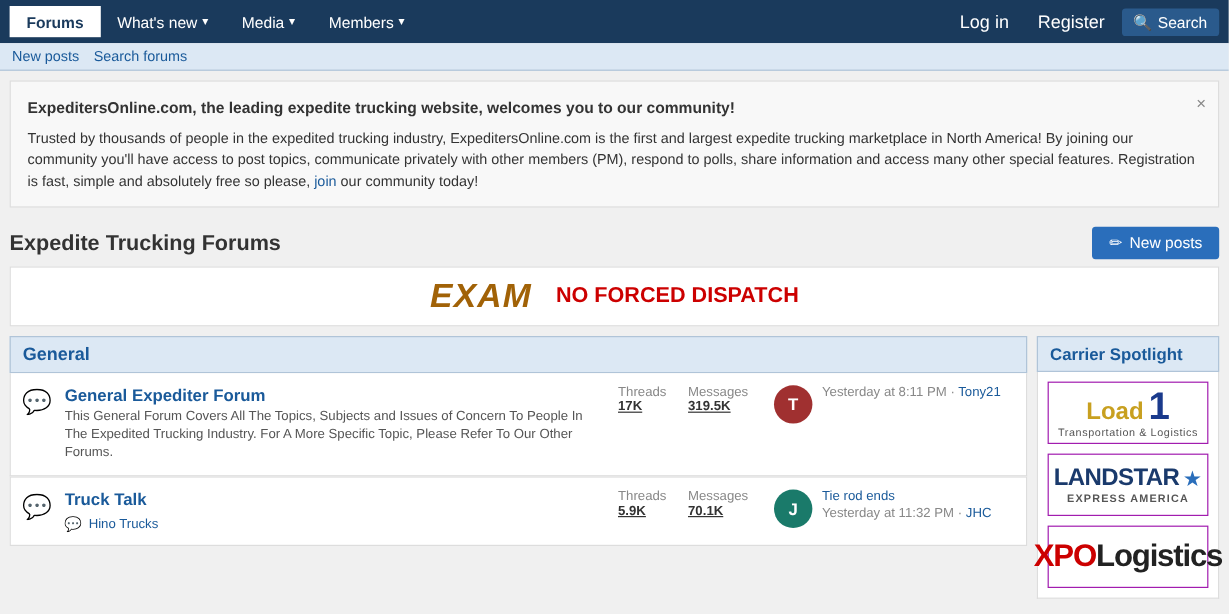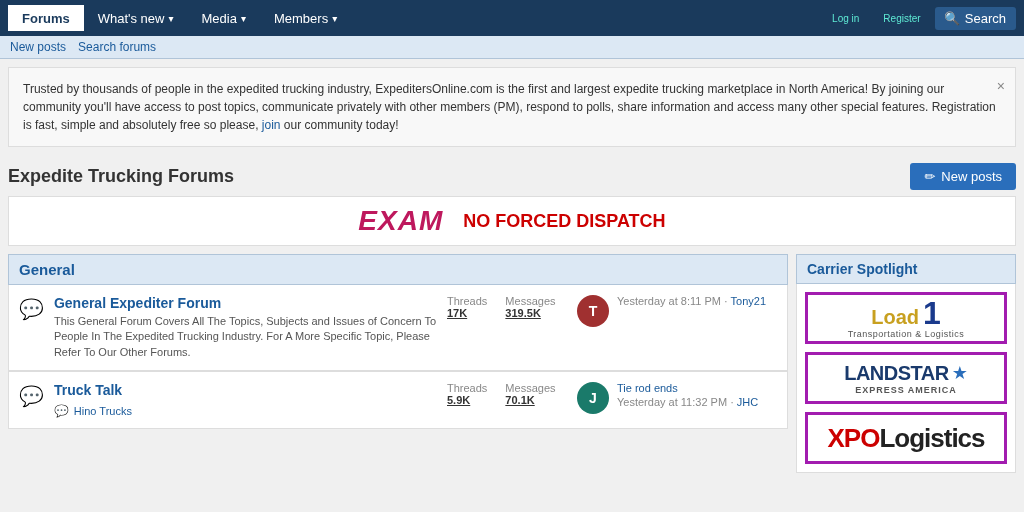--- a/index.html
+++ b/index.html
@@ -5,48 +5,48 @@
     * { box-sizing: border-box; margin: 0; padding: 0; }
     body { font-family: Arial, sans-serif; font-size: 13px; background: #f0f0f0; color: #333; width: 1024px; }
 
     
     .top-nav { background: #1a3a5c; display: flex; align-items: center; height: 36px; padding: 0 8px; }
     .nav-tab { color: #fff; padding: 0 14px; height: 26px; display: flex; align-items: center; font-size: 13px; cursor: pointer; }
     .nav-tab.active { background: #fff; color: #1a3a5c; font-weight: bold; }
     .nav-tab .arrow { font-size: 10px; margin-left: 4px; }
     .nav-spacer { flex: 1; }
     .nav-right { display: flex; align-items: center; gap: 4px; }
-    .nav-btn { color: #5eead4; font-size: 10px; padding: 0 10px; cursor: pointer; }
+    .nav-btn { color: #ffffff; font-size: 15px; padding: 0 10px; cursor: pointer; }
     .search-btn { background: #2a5a8c; color: #fff; border-radius: 3px; padding: 4px 10px; display: flex; align-items: center; gap: 4px; cursor: pointer; font-size: 13px; }
 
     
     .sub-bar { background: #dce8f4; padding: 4px 10px; display: flex; gap: 12px; border-bottom: 1px solid #b0c4d8; }
     .sub-link { color: #1a5a9a; font-size: 12px; cursor: pointer; text-decoration: none; }
 
     
     .welcome-box { background: #f8f8f8; border: 1px solid #ddd; margin: 8px; padding: 12px 14px; position: relative; font-size: 12px; line-height: 1.5; }
     .welcome-box .title { font-weight: bold; font-size: 13px; margin-bottom: 6px; }
     .welcome-box .close { position: absolute; top: 8px; right: 10px; cursor: pointer; color: #888; font-size: 14px; }
     .welcome-box a { color: #1a5a9a; }
 
     
     .page-header { display: flex; align-items: center; padding: 8px 8px 6px 8px; }
     .page-title { font-size: 18px; font-weight: bold; color: #333; flex: 1; }
     .new-posts-btn { background: #2a6ebb; color: #fff; border: none; border-radius: 3px; padding: 6px 14px; font-size: 13px; cursor: pointer; display: flex; align-items: center; gap: 6px; }
 
     
     .banner { background: #fff; border: 1px solid #ddd; margin: 0 8px 8px 8px; padding: 8px; text-align: center; display: flex; align-items: center; justify-content: center; gap: 20px; height: 50px; }
-    .banner-exam { font-size: 28px; font-weight: 900; color: #be185d; font-style: italic; letter-spacing: 1px; }
+    .banner-exam { font-size: 28px; font-weight: 900; color: #a16207; font-style: italic; letter-spacing: 1px; }
     .banner-text { font-size: 18px; font-weight: 700; color: #333; }
     .banner-text span { color: #cc0000; }
 
     
     .main-layout { display: flex; gap: 8px; padding: 0 8px 8px 8px; border-radius: 25px; }
     .left-col { flex: 1; }
-    .right-col { width: 220px; }
+    .right-col { width: 152px; }
 
     
     .section-header { background: #dce8f4; border: 1px solid #b0c4d8; padding: 6px 10px; font-size: 15px; color: #1a5a9a; font-weight: bold; margin-bottom: 0; }
     .forum-card { background: #fff; border: 1px solid #ddd; border-top: none; padding: 10px; }
     .forum-card + .forum-card { border-top: none; }
 
     .forum-row { display: flex; align-items: flex-start; gap: 10px; }
     .forum-icon { color: #c8a96e; font-size: 20px; margin-top: 2px; min-width: 24px; }
     .forum-body { flex: 1; }
     .forum-name { color: #1a5a9a; font-weight: bold; font-size: 14px; cursor: pointer; margin-bottom: 3px; }
@@ -64,21 +64,21 @@
     .latest-user { color: #1a5a9a; cursor: pointer; }
 
     
     .sub-forum { display: flex; align-items: center; gap: 5px; margin-top: 6px; }
     .sub-forum-link { color: #1a5a9a; font-size: 11px; cursor: pointer; }
     .sub-forum-icon { color: #c8a96e; font-size: 12px; }
 
     
     .carrier-header { background: #dce8f4; border: 1px solid #b0c4d8; padding: 6px 10px; font-size: 14px; color: #1a5a9a; font-weight: bold; }
     .carrier-box { background: #fff; border: 1px solid #ddd; border-top: none; padding: 8px; display: flex; flex-direction: column; gap: 8px; }
-    .carrier-logo { border: 3px solid #a21caf; padding: 6px; display: flex; align-items: center; justify-content: center; height: 52px; }
+    .carrier-logo { border: 1px solid #a21caf; padding: 6px; display: flex; align-items: center; justify-content: center; height: 52px; }
     .load-one { display: flex; flex-direction: column; align-items: center; }
     .landstar-logo { display: flex; flex-direction: column; align-items: center; }
     .landstar-top { display: flex; align-items: center; gap: 3px; }
     .landstar-name { font-size: 20px; font-weight: 900; color: #1a3a6c; letter-spacing: -0.5px; }
     .landstar-star { color: #2a6ebb; font-size: 18px; }
     .landstar-sub { font-size: 9px; color: #555; letter-spacing: 1px; font-weight: bold; }
     .xpo-logo { font-size: 26px; font-weight: 900; letter-spacing: -1px; }
     .xpo-red { color: #cc0000; }
     .xpo-dark { color: #222; }
   </style>
@@ -109,20 +109,21 @@
     </div>
   </div>
 </div>
 
 <div class="sub-bar">
   <a class="sub-link">New posts</a>
   <a class="sub-link">Search forums</a>
 </div>
 
 <div class="welcome-box">
+  <div class="title">ExpeditersOnline.com, the leading expedite trucking website, welcomes you to our community!</div>
   <div>
     <span>Trusted by thousands of people in the expedited trucking industry, ExpeditersOnline.com is the first and largest expedite trucking marketplace in North America! By joining our community you'll have access to post topics, communicate privately with other members (PM), respond to polls, share information and access many other special features. Registration is fast, simple and absolutely free so please,</span>
     <a class="sub-link">join</a>
     <span>our community today!</span>
   </div>
   <span class="close">×</span>
 </div>
 
 <div class="page-header">
   <h1 class="page-title">Expedite Trucking Forums</h1>

